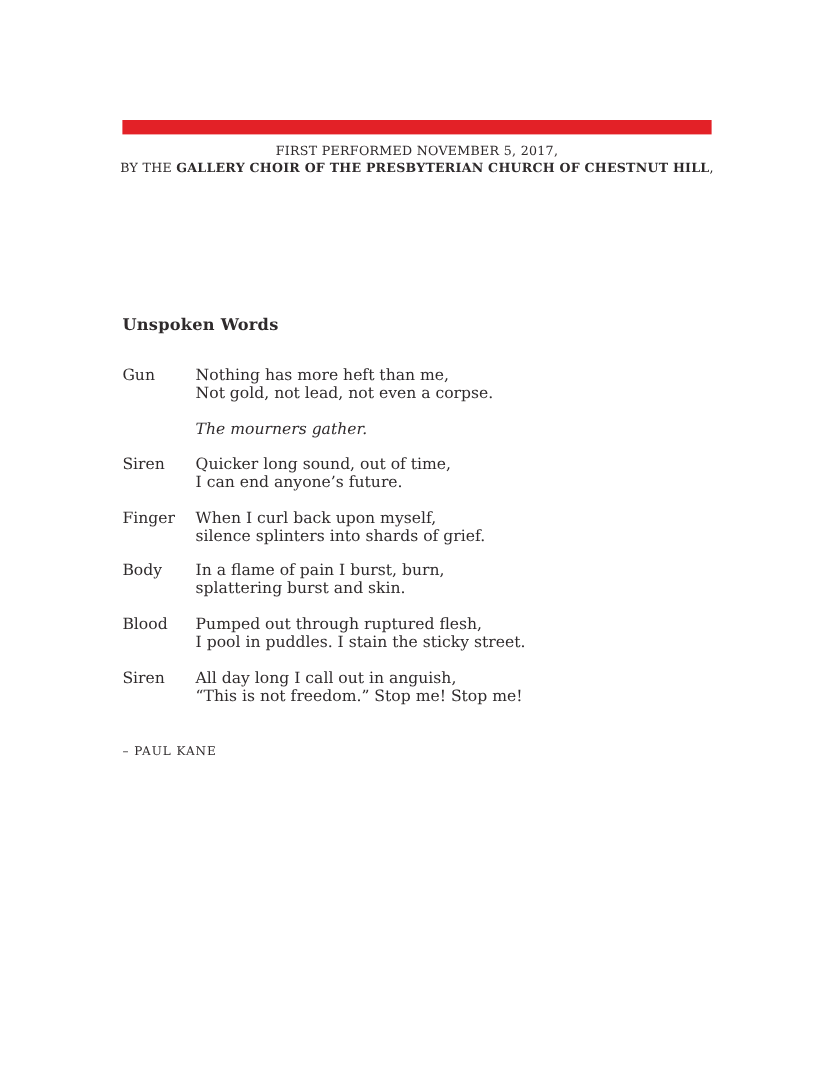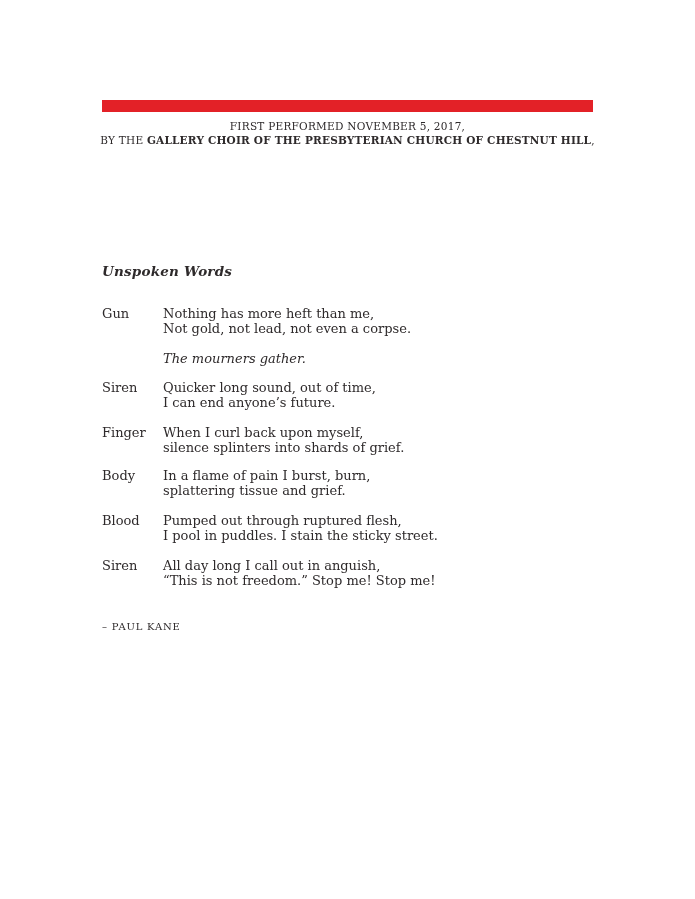--- a/index.html
+++ b/index.html
@@ -37,21 +37,20 @@
   }
   .perf-note b { letter-spacing: 0.2px; }
 
   .poem-title {
     position: absolute;
     left: 102px;
     top: 263px;
     font-weight: bold;
     font-size: 13.5px;
     letter-spacing: 0.2px;
-    font-style: italic;
   }
 
   .stanza {
     position: absolute;
     left: 102px;
     width: 460px;
     font-size: 13px;
     line-height: 15px;
   }
   .stanza .speaker {
@@ -136,21 +135,21 @@
     <div class="verse">
       <div>When I curl back upon myself,</div>
       <div>silence splinters into shards of grief.</div>
     </div>
   </div>
 
   <div class="stanza" style="top:468px">
     <span class="speaker">Body</span>
     <div class="verse">
       <div>In a flame of pain I burst, burn,</div>
-      <div>splattering tissue and grief.</div>
+      <div>splattering burst and skin.</div>
     </div>
   </div>
 
   <div class="stanza" style="top:513px">
     <span class="speaker">Blood</span>
     <div class="verse">
       <div>Pumped out through ruptured flesh,</div>
       <div>I pool in puddles. I stain the sticky street.</div>
     </div>
   </div>

